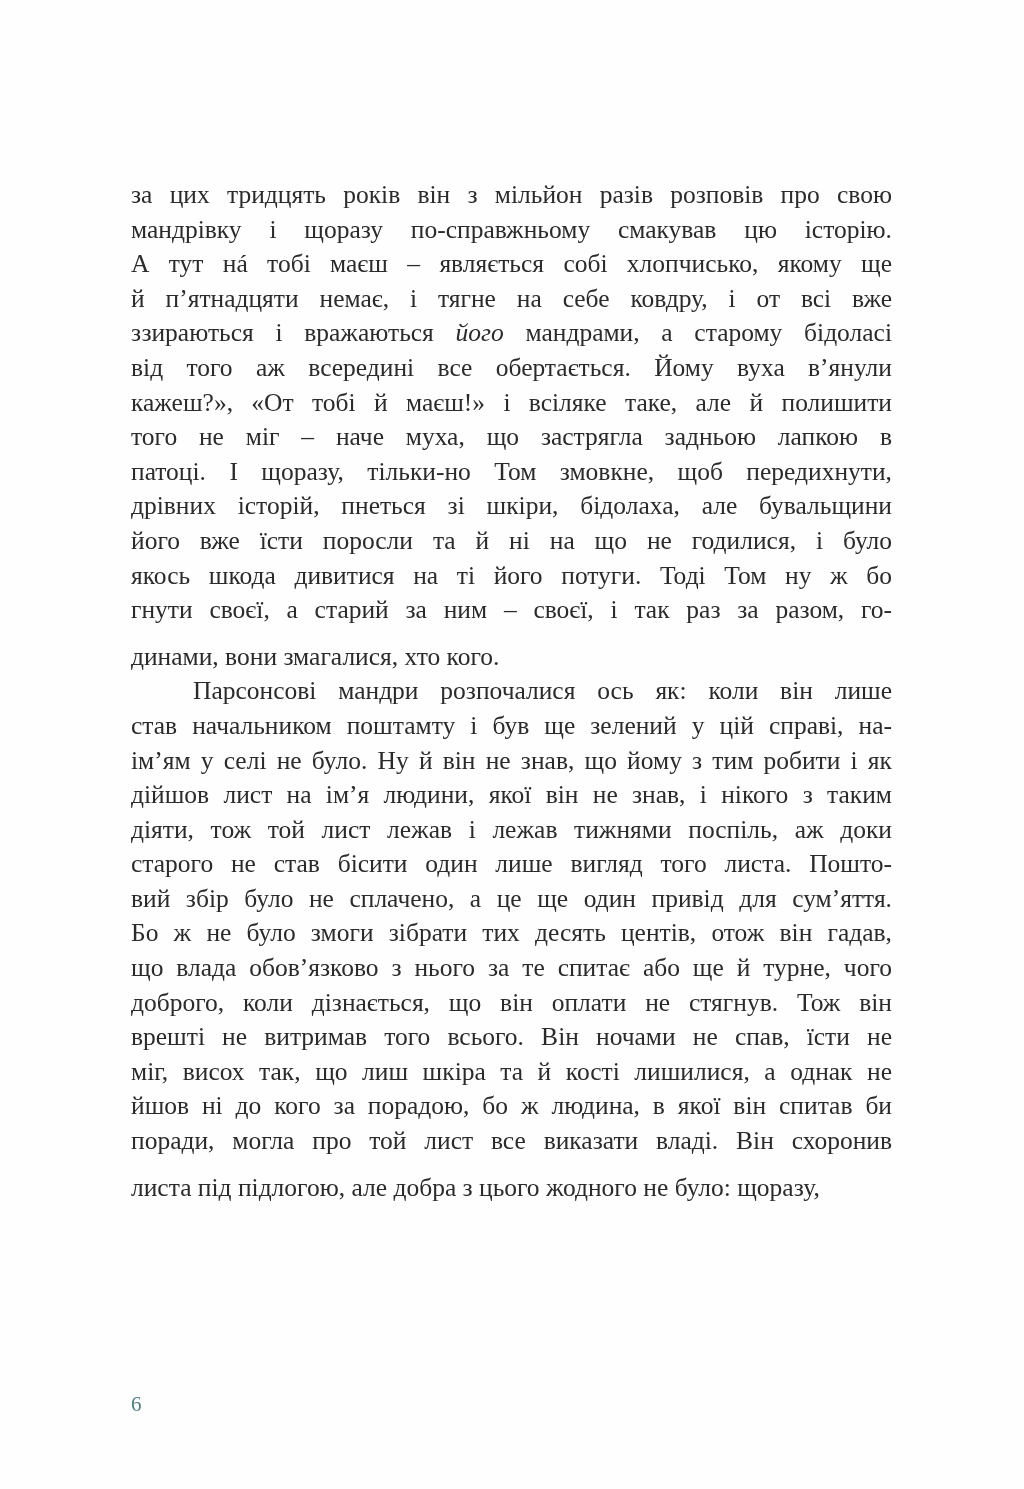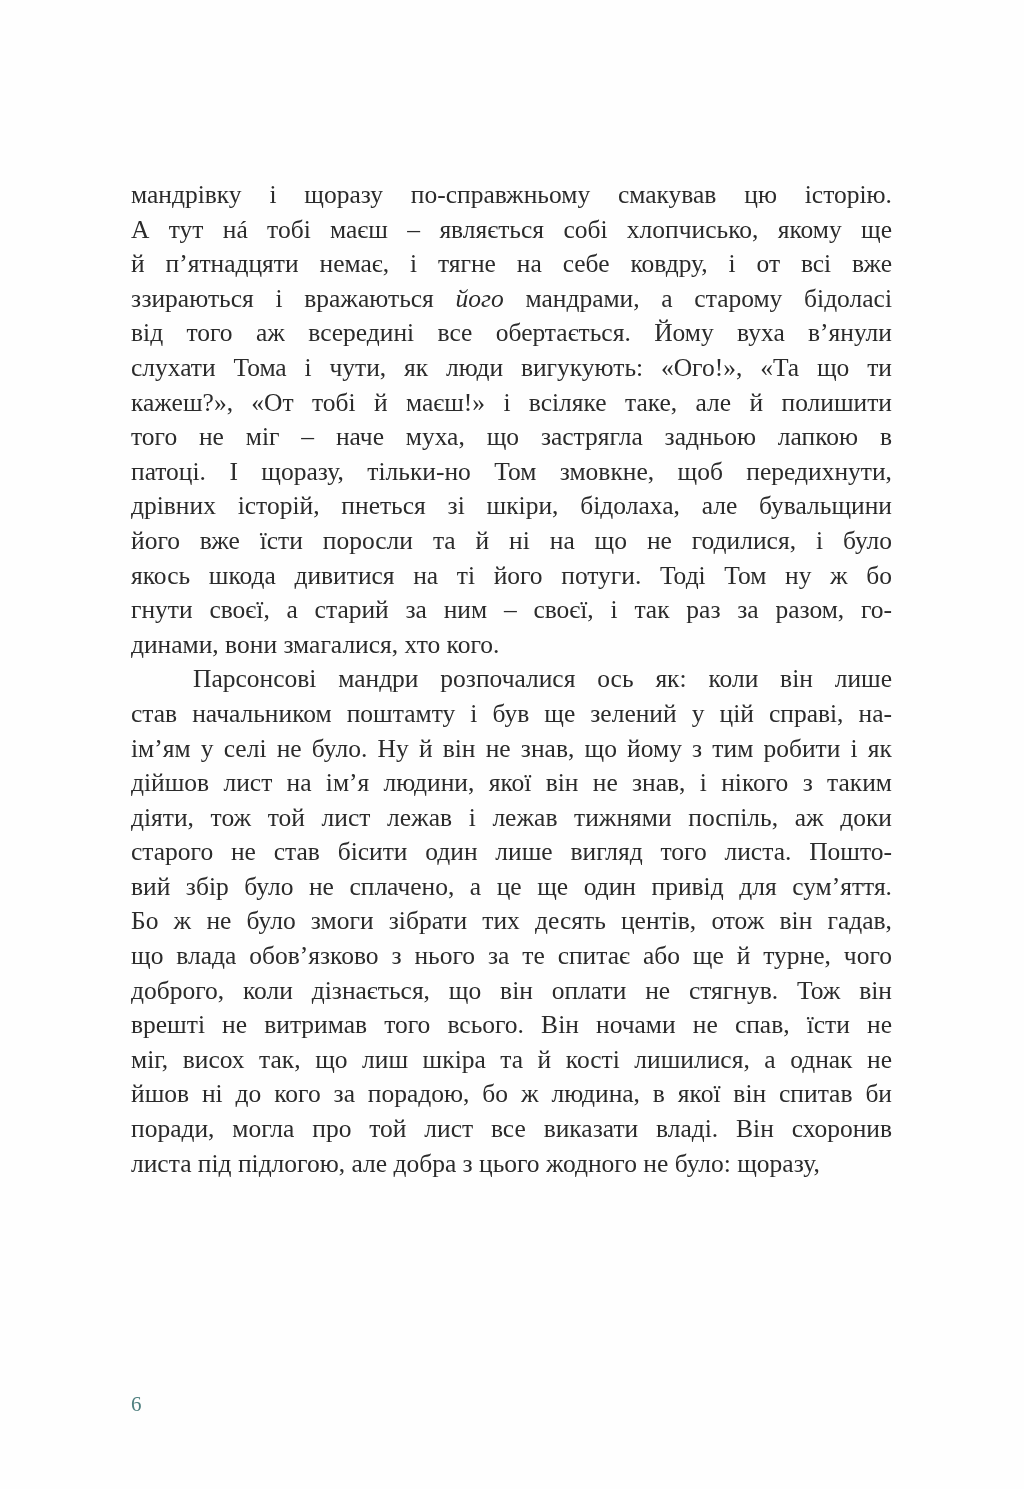--- a/index.html
+++ b/index.html
@@ -7,41 +7,41 @@
   .page { position: absolute; left: 0; top: 0; width: 1024px; height: 1489px; background: #fefefe; }
   .text-block {
     position: absolute; left: 131px; top: 178px; width: 761px;
     font-family: "Liberation Serif", "DejaVu Serif", serif;
     font-size: 25.5px; color: #2b2b2b;
   }
   .line {
     display: block; height: 34.6px; line-height: 34.6px;
     white-space: nowrap; text-align: justify; text-align-last: justify;
   }
-  .line.last { text-align-last: left; }
+  .line.last { text-align-last: left; margin-top: 12px; }
   .line.indent { padding-left: 62px; }
   em { font-style: italic; margin-top: 30px; }
   .page-number {
     position: absolute; left: 131px; top: 1392px;
     font-family: "Liberation Serif", "DejaVu Serif", serif;
     font-size: 21px; color: #4f7f7f;
   }
 </style>
 </head>
 <body>
 
 <div class="page">
   <div class="text-block" id="text-block" style="color: rgb(43, 43, 43);">
       <div>
+        <span class="line">за цих тридцять років він з мільйон разів розповів про свою</span>
         <span class="line">мандрівку і щоразу по-справжньому смакував цю історію.</span>
         <span class="line">А тут нá тобі маєш – являється собі хлопчисько, якому ще</span>
         <span class="line">й п’ятнадцяти немає, і тягне на себе ковдру, і от всі вже</span>
         <span class="line">ззираються і вражаються <em>його</em> мандрами, а старому бідоласі</span>
         <span class="line">від того аж всередині все обертається. Йому вуха в’янули</span>
-        <span class="line">слухати Тома і чути, як люди вигукують: «Ого!», «Та що ти</span>
         <span class="line">кажеш?», «От тобі й маєш!» і всіляке таке, але й полишити</span>
         <span class="line">того не міг – наче муха, що застрягла задньою лапкою в</span>
         <span class="line">патоці. І щоразу, тільки-но Том змовкне, щоб передихнути,</span>
         <span class="line">дрівних історій, пнеться зі шкіри, бідолаха, але бувальщини</span>
         <span class="line">його вже їсти поросли та й ні на що не годилися, і було</span>
         <span class="line">якось шкода дивитися на ті його потуги. Тоді Том ну ж бо</span>
         <span class="line">гнути своєї, а старий за ним – своєї, і так раз за разом, го-</span>
         <span class="line last">динами, вони змагалися, хто кого.</span>
       </div>
       <div>

